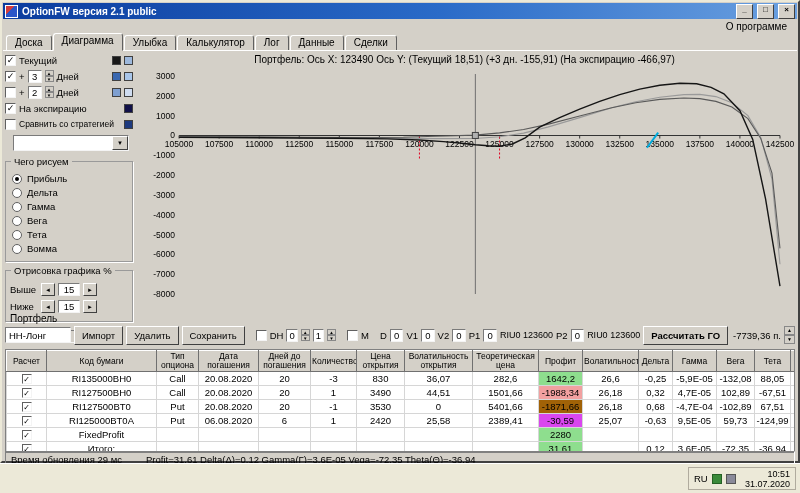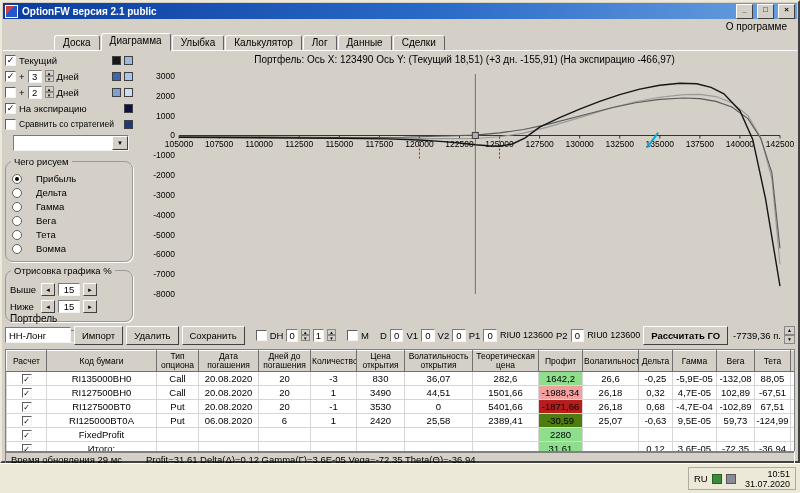--- a/index.html
+++ b/index.html
@@ -8,42 +8,42 @@
   
   .titlebar{position:absolute;left:1px;top:1px;right:1px;height:16px;background:linear-gradient(90deg,#0a3c9e,#2a6bc8 55%,#6aa0e0);display:flex;align-items:center;gap:4px;padding:0 2px;color:#fff;font-weight:bold;font-size:10px;}
   .app-icon{width:11px;height:11px;background:linear-gradient(135deg,#d23c3c 0 40%,#2a55c8 40% 100%);border:1px solid #fff;flex:none;}
   .titlebar .title{flex:1;white-space:nowrap;overflow:hidden;}
   .winbtn{width:15px;height:13px;background:#d4d0c8;border:1px solid;border-color:#fff #404040 #404040 #fff;color:#000;font-size:8px;line-height:10px;text-align:center;font-weight:bold;flex:none;}
   
   .menubar{position:absolute;left:1px;top:17px;right:1px;height:15px;display:flex;align-items:center;font-size:10px;padding:0 2px;}
   .menu-item{padding:0 7px;}
   .menu-right{margin-left:auto;padding:0 8px;}
   
-  .tabbar{position:absolute;left:1px;top:32px;right:1px;height:17px;display:flex;align-items:flex-end;padding-left:3px;gap:1px;margin-left:48px;}
+  .tabbar{position:absolute;left:1px;top:32px;right:1px;height:17px;display:flex;align-items:flex-end;padding-left:3px;gap:1px;}
   .tab{height:13px;padding:1px 8px 0;background:#d4d0c8;border:1px solid;border-color:#fff #606060 #9a9a9a #fff;border-radius:3px 3px 0 0;font-size:10px;}
   .tab.active{height:15px;border-bottom-color:#d4d0c8;position:relative;z-index:2;}
   
   .content-sep{position:absolute;left:1px;top:48px;right:1px;height:1px;background:#fff;}
   .left-panel{position:absolute;left:3px;top:50px;width:128px;height:260px;font-size:9.5px;}
   .legend-row{display:flex;align-items:center;gap:3px;height:16px;}
   .legend-row .lbl{white-space:nowrap;}
   .legend-row .lbl.small{font-size:8.5px;}
   .cb{width:11px;height:11px;background:#fff;border:1px solid;border-color:#606060 #f4f4f4 #f4f4f4 #606060;display:inline-flex;align-items:center;justify-content:center;font-size:9px;line-height:9px;flex:none;box-sizing:border-box;}
   .swatch{width:9px;height:9px;border:1px solid #404040;flex:none;box-sizing:border-box;}
   .push{margin-left:auto;}
   .tb{background:#fff;border:1px solid;border-color:#7a7a7a #f4f4f4 #f4f4f4 #7a7a7a;display:inline-flex;align-items:center;justify-content:center;height:13px;padding:0 2px;font-size:9.5px;box-sizing:border-box;}
   .spin-val{width:14px;}
   .spin{display:inline-flex;flex-direction:column;width:9px;flex:none;}
   .spin i{font-style:normal;font-size:4.5px;line-height:5px;height:6px;background:#d4d0c8;border:1px solid #888;text-align:center;box-sizing:border-box;}
   .select{display:inline-flex;align-items:center;justify-content:space-between;background:#fff;border:1px solid;border-color:#7a7a7a #f4f4f4 #f4f4f4 #7a7a7a;height:16px;padding:0 0 0 3px;box-sizing:border-box;font-size:9.5px;gap:37px;}
   .dd-arrow{width:14px;height:12px;background:#d4d0c8;border:1px solid;border-color:#fff #404040 #404040 #fff;font-size:6px;display:inline-flex;align-items:center;justify-content:center;}
   .strategy-select{width:116px;margin:3px 0 2px 8px;}
-  .group{position:relative;border:1px solid #9a9a9a;border-radius:8px;margin-top:8px;padding:8px 4px 4px;box-shadow:1px 1px 0 #fff;}
+  .group{position:relative;border:1px solid #9a9a9a;border-radius:0;margin-top:8px;padding:8px 4px 4px;box-shadow:1px 1px 0 #fff;}
   .group-title{position:absolute;top:-6px;left:5px;background:#d4d0c8;padding:0 3px;font-size:9.5px;white-space:nowrap;}
-  .radio-row{display:flex;align-items:center;gap:14px;margin:3px 2px;}
+  .radio-row{display:flex;align-items:center;gap:5px;margin:3px 2px;}
   .radio{width:10px;height:10px;border-radius:50%;background:#fff;border:1px solid #606060;position:relative;flex:none;box-sizing:border-box;}
   .radio.on::after{content:'';position:absolute;left:2px;top:2px;width:4px;height:4px;border-radius:50%;background:#000;}
   .range-row{display:flex;align-items:center;gap:3px;margin:4px 0;}
   .range-row .rlbl{width:28px;}
   .arrow-btn{width:14px;height:13px;background:#d4d0c8;border:1px solid;border-color:#fff #404040 #404040 #fff;font-size:6px;display:inline-flex;align-items:center;justify-content:center;box-sizing:border-box;}
   .range-val{width:22px;}
   .gridstep-row{display:flex;align-items:center;gap:6px;margin-top:8px;}
   .tb.disabled{background:#d4d0c8;color:#808080;width:44px;}
   
   .chart-area{position:absolute;left:132px;top:50px;right:3px;height:258px;}
@@ -392,39 +392,39 @@
             <tr>
               <td><span class="cb small on">✓</span></td>
               <td>RI127500BT0</td>
               <td>Put</td>
               <td>20.08.2020</td>
               <td>20</td>
               <td>-1</td>
               <td>3530</td>
               <td>0</td>
               <td>5401,66</td>
-              <td style="background: #b91c1c;">-1871,66</td>
+              <td style="background: #a16207;">-1871,66</td>
               <td>26,18</td>
               <td>0,68</td>
               <td>-4,7E-04</td>
               <td>-102,89</td>
               <td>67,51</td>
               <td class="del">×</td>
             </tr>
             <tr>
               <td><span class="cb small on">✓</span></td>
               <td>RI125000BT0A</td>
               <td>Put</td>
               <td>06.08.2020</td>
               <td>6</td>
               <td>1</td>
               <td>2420</td>
               <td>25,58</td>
               <td>2389,41</td>
-              <td style="background: #4d7c0f;">-30,59</td>
+              <td style="background: #d946ef;">-30,59</td>
               <td>25,07</td>
               <td>-0,63</td>
               <td>9,5E-05</td>
               <td>59,73</td>
               <td>-124,99</td>
               <td class="del">×</td>
             </tr>
             <tr>
               <td><span class="cb small on">✓</span></td>
               <td>FixedProfit</td>

